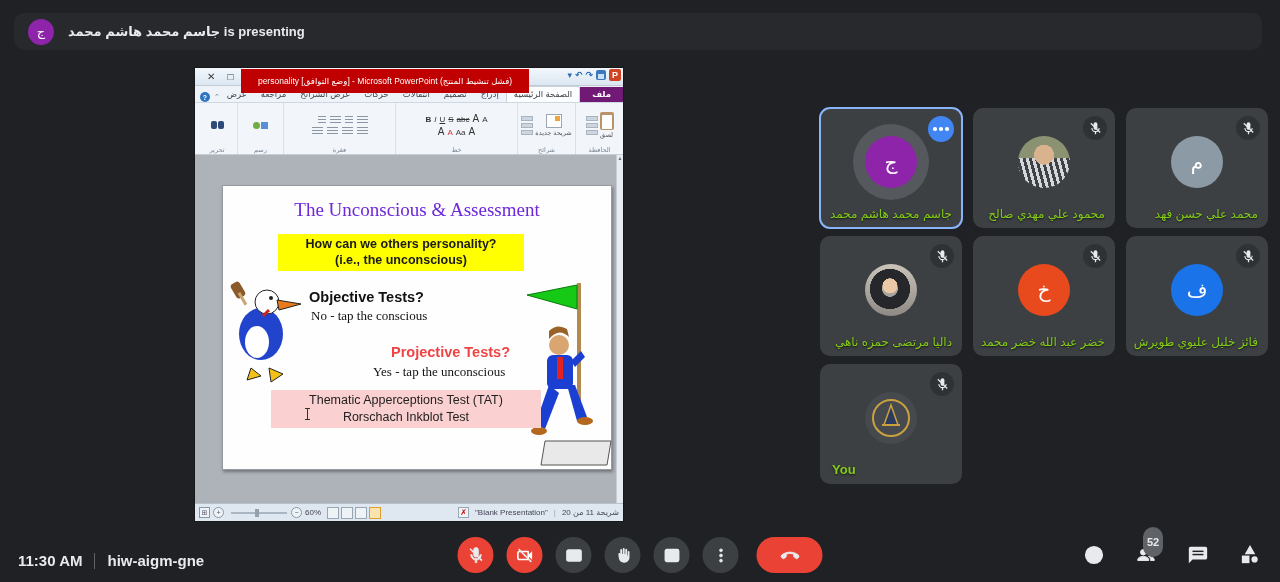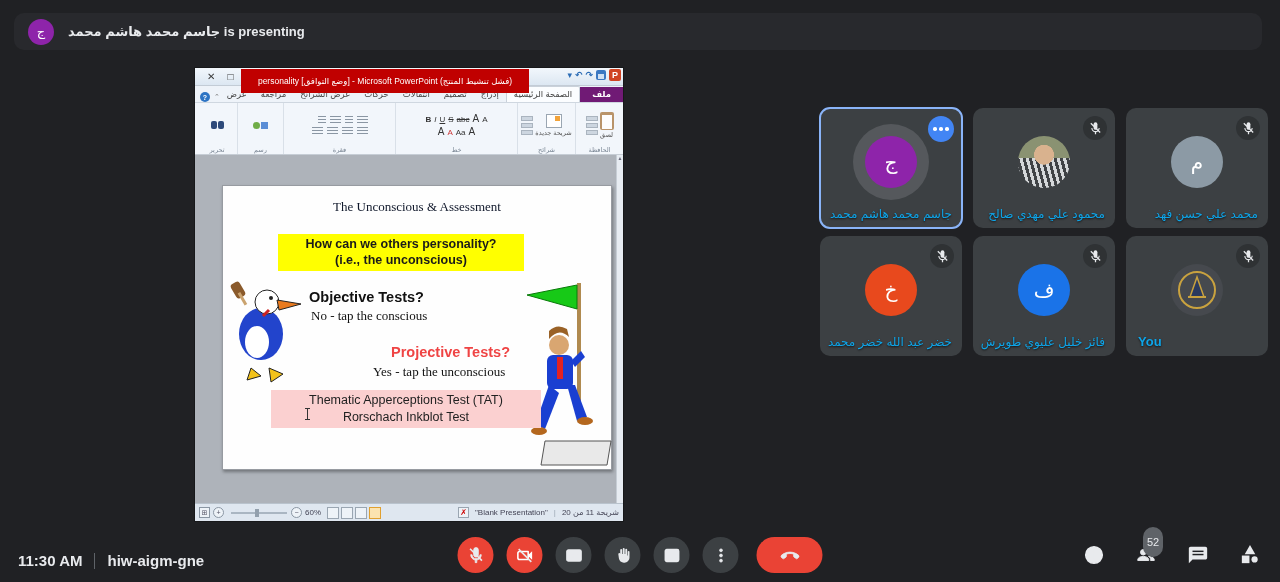--- a/index.html
+++ b/index.html
@@ -50,21 +50,21 @@
   .bars.short { width:8px; }
   .shape-ic { display:flex; gap:1px; }
   .sq { width:7px; height:7px; background:#5b8ed6; }
   .ci { width:7px; height:7px; border-radius:50%; background:#70ad47; }
   .binocs { display:flex; gap:1px; }
   .binocs i { width:6px; height:8px; background:#2e4a7a; border-radius:2px; }
 
   .slide-area { position:relative; height:348px; background:#aeb3ba; }
   .slide-scroll { position:absolute; right:0; top:0; width:7px; bottom:0; background:#e7ecf2; border-left:1px solid #c6cdd5; font-size:5px; color:#667; text-align:center; }
   .slide { position:absolute; left:27px; top:30px; width:390px; height:285px; background:#fefefe; border:1px solid #979ba1; box-shadow:1px 2px 3px rgba(0,0,0,.35); }
-  .s-title { position:absolute; top:13px; left:0; right:0; text-align:center; font-family:"Liberation Serif","DejaVu Serif",serif; font-size:13px; color:#0f172a; }
+  .s-title { position:absolute; top:13px; left:0; right:0; text-align:center; font-family:"Liberation Serif","DejaVu Serif",serif; font-size:19px; color:#6d28d9; }
   .s-yellow { position:absolute; top:48px; left:55px; width:246px; background:#ffff00; text-align:center; font-size:12.5px; font-weight:bold; color:#1a1a1a; line-height:1.3; padding:2px 0; }
   .s-obj-h { position:absolute; left:86px; top:103px; font-size:14.5px; font-weight:bold; color:#111; }
   .s-obj-s { position:absolute; left:88px; top:122px; font-family:"Liberation Serif","DejaVu Serif",serif; font-size:13px; color:#111; }
   .s-proj-h { position:absolute; left:168px; top:158px; font-size:14.5px; font-weight:bold; color:#ef4444; }
   .s-proj-s { position:absolute; left:150px; top:178px; font-family:"Liberation Serif","DejaVu Serif",serif; font-size:13px; color:#111; }
   .s-pink { position:absolute; left:48px; top:204px; width:270px; background:#fbd0d0; text-align:center; font-size:12.5px; color:#222; line-height:1.35; padding:2px 0; }
   .dodo { position:absolute; left:4px; top:90px; }
   .flagman { position:absolute; right:-4px; top:95px; }
   .text-cursor { position:absolute; left:84px; top:222px; width:1px; height:12px; background:#333; }
   .text-cursor::before,.text-cursor::after { content:""; position:absolute; left:-2px; width:5px; height:1px; background:#333; }
@@ -79,21 +79,21 @@
   .view-ic.hot { border:1px solid #e0a030; background:#fbe3b0; }
   .st-right { margin-left:auto; display:flex; align-items:center; gap:6px; white-space:nowrap; }
   .spell-ic { width:11px; height:11px; background:#eef3f8; border:1px solid #9aa6b2; color:#c00; font-size:8px; line-height:9px; text-align:center; }
 
   
   .grid { position:absolute; left:820px; top:108px; width:448px; display:grid; grid-template-columns:142px 142px 142px; grid-auto-rows:120px; column-gap:11px; row-gap:8px; }
   .tile { position:relative; background:#3c4043; border-radius:10px; }
   .tile.active { outline:2px solid #8ab4f8; outline-offset:-1px; }
   .avatar { position:absolute; left:50%; top:28px; transform:translateX(-50%); width:52px; height:52px; border-radius:50%; display:flex; align-items:center; justify-content:center; font-size:20px; color:#fff; }
   .ring { position:absolute; left:50%; top:16px; transform:translateX(-50%); width:76px; height:76px; border-radius:50%; background:#55585c; }
-  .pname { position:absolute; right:10px; bottom:7px; font-size:12px; color:#0ea5e9; text-shadow:0 1px 2px rgba(0,0,0,.7); white-space:nowrap; }
+  .pname { position:absolute; right:10px; bottom:7px; font-size:12px; color:#84cc16; text-shadow:0 1px 2px rgba(0,0,0,.7); white-space:nowrap; }
   .pname.left { right:auto; left:12px; font-weight:bold; font-size:13px; }
   .mic-badge { position:absolute; top:8px; right:8px; width:24px; height:24px; border-radius:50%; background:rgba(32,33,36,.45); display:flex; align-items:center; justify-content:center; }
   .mic-badge svg { width:15px; height:15px; fill:#e8eaed; }
   .dots-btn { position:absolute; top:8px; right:8px; width:26px; height:26px; border-radius:50%; background:#4285f4; display:flex; align-items:center; justify-content:center; gap:2.5px; }
   .dots-btn i { width:3.5px; height:3.5px; border-radius:50%; background:#fff; }
   .ph { background:#777; }
   .ph-man1 { background:
       radial-gradient(circle at 50% 36%, #d9b28e 0 23%, rgba(0,0,0,0) 24%),
       linear-gradient(#8a9272 0 42%, rgba(138,146,114,0) 42%),
       repeating-linear-gradient(75deg, #3f4245 0 3px, #d5d8da 3px 6px); }
@@ -117,21 +117,21 @@
   .foot-left { position:absolute; left:18px; bottom:13px; display:flex; align-items:center; gap:12px; font-size:15px; font-weight:bold; color:#e8eaed; }
   .foot-sep { width:1px; height:16px; background:#5f6368; }
   .controls { position:absolute; left:50%; transform:translateX(-50%); bottom:9px; display:flex; align-items:center; gap:13px; }
   .cbtn { width:36px; height:36px; border-radius:50%; background:#3c4043; border:none; display:flex; align-items:center; justify-content:center; cursor:pointer; }
   .cbtn svg { width:19px; height:19px; fill:#e8eaed; stroke:#e8eaed; }
   .cbtn.red { background:#ea4335; }
   .cbtn.end { width:66px; border-radius:18px; background:#ea4335; margin-left:5px; }
   .foot-right { position:absolute; right:18px; bottom:15px; display:flex; align-items:center; gap:28px; }
   .fr-ic { position:relative; width:24px; height:24px; display:flex; align-items:center; justify-content:center; cursor:pointer; }
   .fr-ic svg { width:22px; height:22px; fill:#e8eaed; stroke:#e8eaed; }
-  .count-badge { position:absolute; top:-16px; left:9px; min-width:20px; height:20px; border-radius:10px; background:#5f6368; color:#e8eaed; font-size:11px; font-weight:normal; display:flex; align-items:center; justify-content:center; padding:15px 4px; }
+  .count-badge { position:absolute; top:-16px; left:9px; min-width:20px; height:20px; border-radius:10px; background:#5f6368; color:#e8eaed; font-size:11px; font-weight:bold; display:flex; align-items:center; justify-content:center; padding:15px 4px; }
 </style>
 </head>
 <body>
 
 <div class="banner">
   <div class="banner-avatar">
       <span>ج</span>
     </div>
   <div class="banner-text">جاسم محمد هاشم محمد is presenting</div>
 </div>
@@ -355,20 +355,31 @@
     <div class="mic-badge">
         <svg viewBox="0 0 24 24">
           <path d="M12 14c1.66 0 3-1.34 3-3V5a3 3 0 0 0-6 0v6c0 1.66 1.34 3 3 3z"></path>
           <path d="M17 11c0 2.76-2.24 5-5 5s-5-2.24-5-5H5.3c0 3.4 2.5 6.2 5.7 6.8V21h2v-3.2c3.2-.6 5.7-3.4 5.7-6.8H17z"></path>
           <line x1="4.5" y1="3.5" x2="19.5" y2="18.5" stroke="#e8eaed" stroke-width="2"></line>
         </svg>
       </div>
     <div class="pname">محمد علي حسن فهد</div>
   </div>
 
+  <div class="tile">
+    <div class="avatar ph ph-woman1"></div>
+    <div class="mic-badge">
+        <svg viewBox="0 0 24 24">
+          <path d="M12 14c1.66 0 3-1.34 3-3V5a3 3 0 0 0-6 0v6c0 1.66 1.34 3 3 3z"></path>
+          <path d="M17 11c0 2.76-2.24 5-5 5s-5-2.24-5-5H5.3c0 3.4 2.5 6.2 5.7 6.8V21h2v-3.2c3.2-.6 5.7-3.4 5.7-6.8H17z"></path>
+          <line x1="4.5" y1="3.5" x2="19.5" y2="18.5" stroke="#e8eaed" stroke-width="2"></line>
+        </svg>
+      </div>
+    <div class="pname">داليا مرتضى حمزه ناهي</div>
+  </div>
 
   <div class="tile">
     <div class="avatar" style="background:#e8491d">
         <span>خ</span>
       </div>
     <div class="mic-badge">
         <svg viewBox="0 0 24 24">
           <path d="M12 14c1.66 0 3-1.34 3-3V5a3 3 0 0 0-6 0v6c0 1.66 1.34 3 3 3z"></path>
           <path d="M17 11c0 2.76-2.24 5-5 5s-5-2.24-5-5H5.3c0 3.4 2.5 6.2 5.7 6.8V21h2v-3.2c3.2-.6 5.7-3.4 5.7-6.8H17z"></path>
           <line x1="4.5" y1="3.5" x2="19.5" y2="18.5" stroke="#e8eaed" stroke-width="2"></line>

